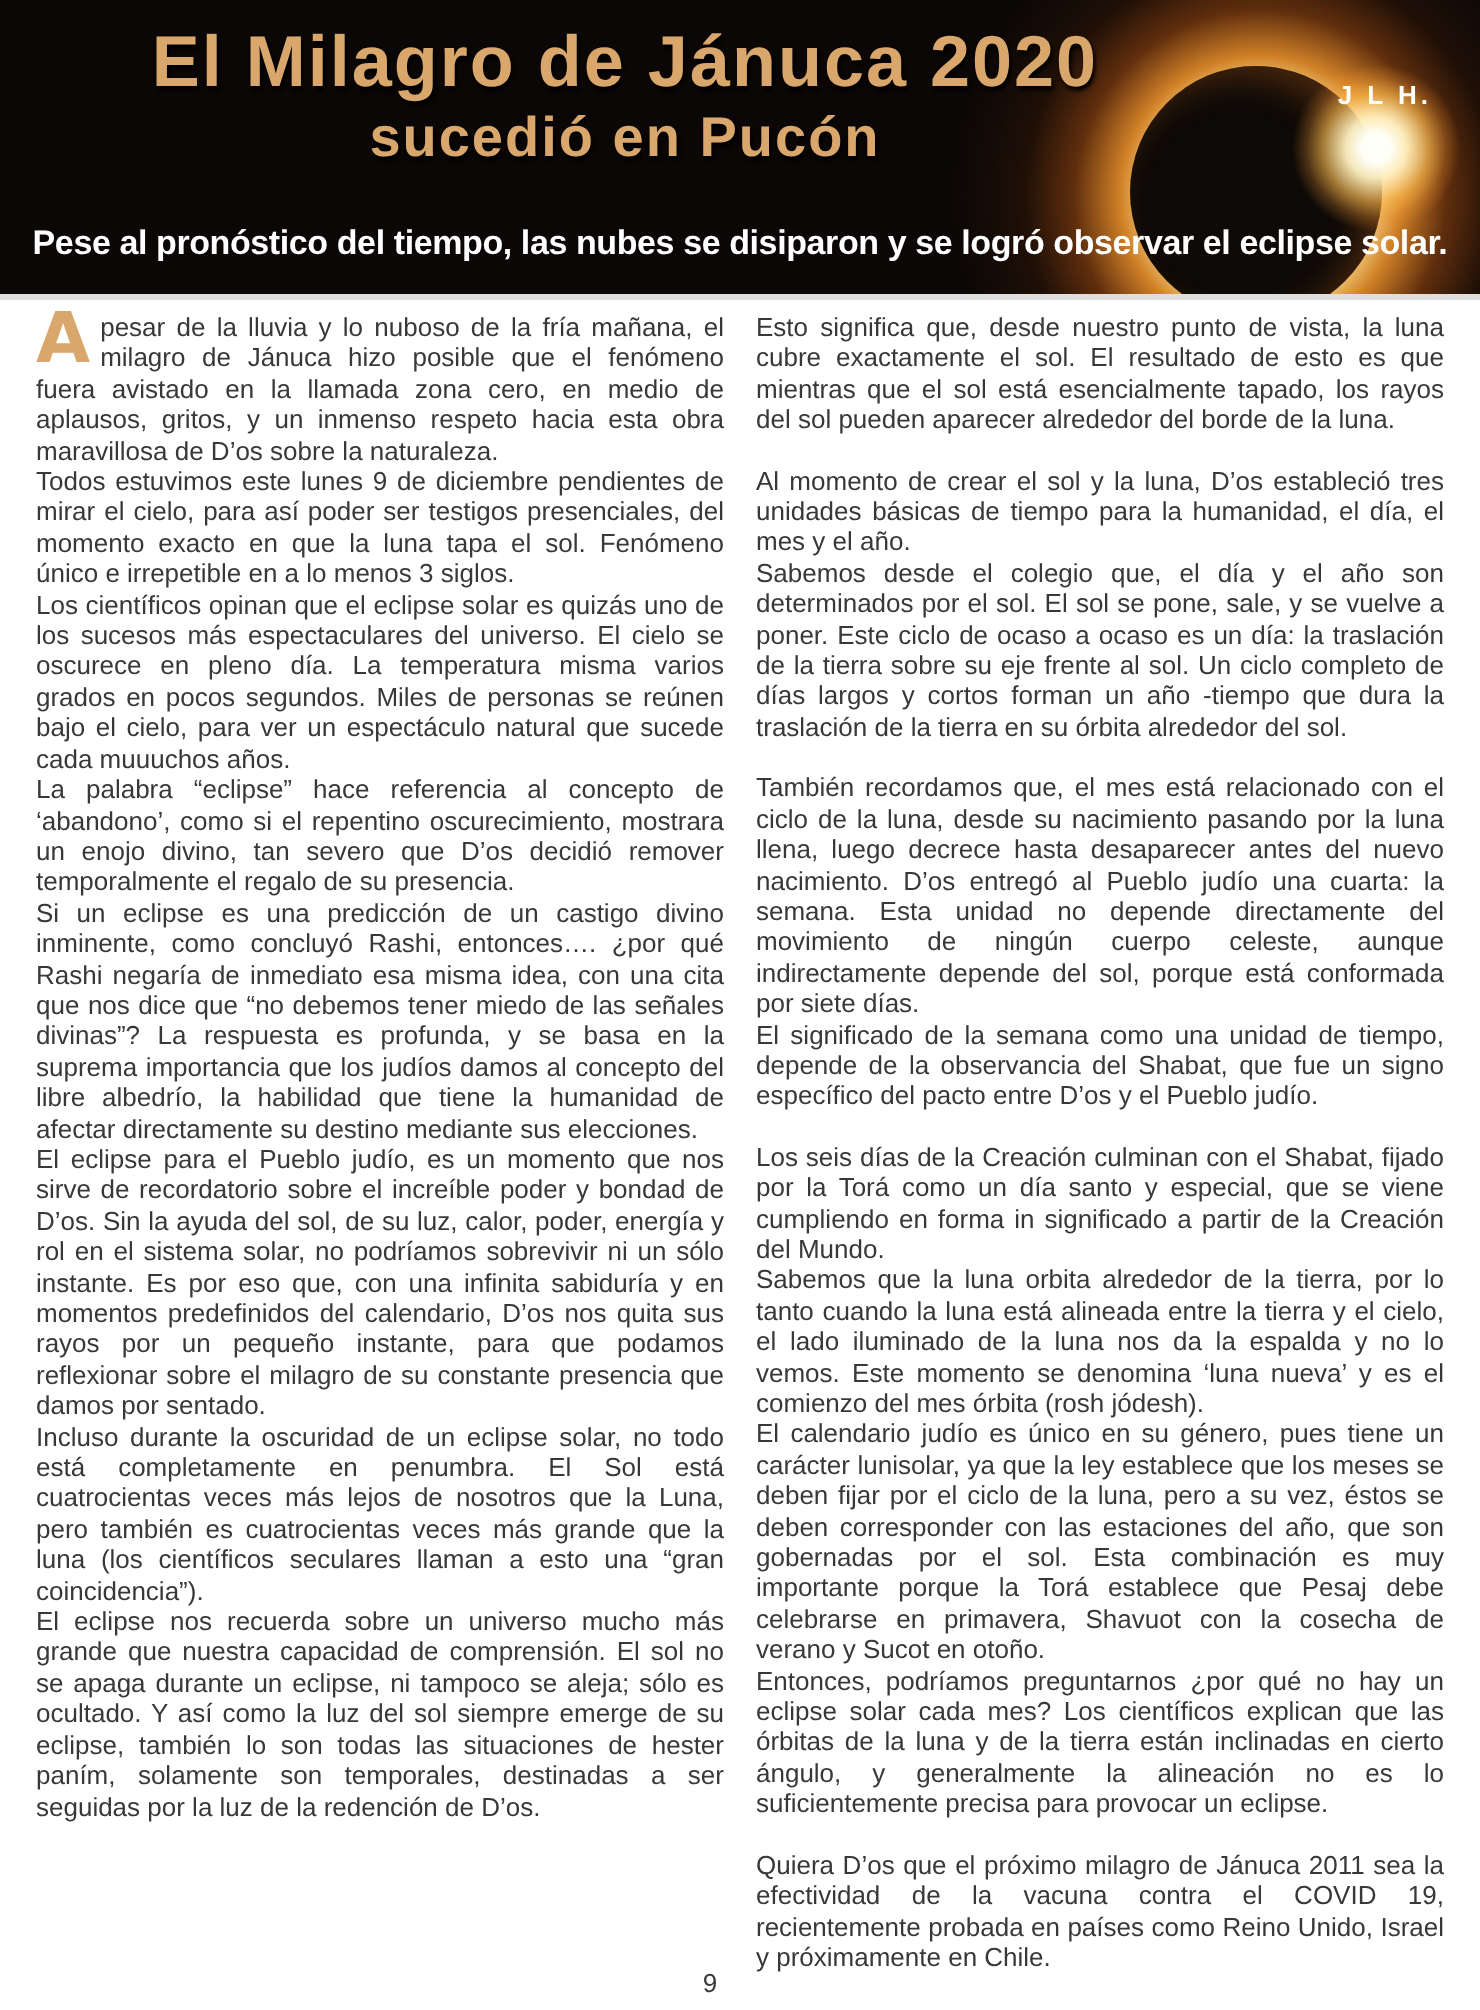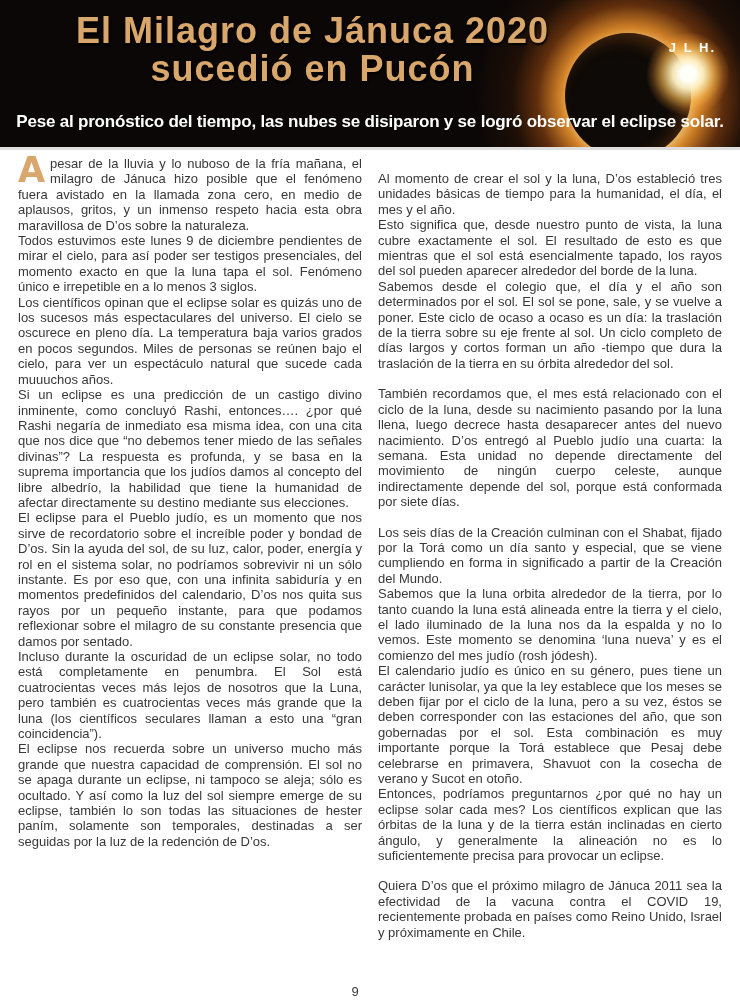--- a/index.html
+++ b/index.html
@@ -44,21 +44,21 @@
   .byline {
     position:absolute; top:40px; right:24px;
     color:#ffffff; font-size:13px; font-weight:bold; letter-spacing:2px;
   }
   .title-block {
     position:absolute; top:12px; left:0; width:625px; text-align:center;
     color:#d9a76b; font-weight:bold; letter-spacing:1px;
     text-shadow:1px 2px 2px #000000;
   }
   .title-line1 { font-size:36px; line-height:38px; }
-  .title-line2 { font-size:36px; line-height:38px; }
+  .title-line2 { font-size:28px; line-height:38px; }
   .subtitle {
     position:absolute; top:112px; left:0; width:740px; text-align:center;
     color:#ffffff; font-size:17px; font-weight:bold; letter-spacing:-0.2px;
     white-space:nowrap;
   }
 
   
   .body {
     position:absolute; top:156px; left:18px; width:705px;
     display:flex; gap:16px;
@@ -99,33 +99,35 @@
       <div class="title-line2">sucedió en Pucón</div>
     </div>
     <div class="subtitle">Pese al pronóstico del tiempo, las nubes se disiparon y se logró observar el eclipse solar.</div>
   </header>
   <div class="header-divider"></div>
 
   <main class="body">
     <div class="col">
         <p class="para"><span class="dropcap">A</span>pesar de la lluvia y lo nuboso de la fría mañana, el milagro de Jánuca hizo posible que el fenómeno fuera avistado en la llamada zona cero, en medio de aplausos, gritos, y un inmenso respeto hacia esta obra maravillosa de D’os sobre la naturaleza.</p>
         <p class="para">Todos estuvimos este lunes 9 de diciembre pendientes de mirar el cielo, para así poder ser testigos presenciales, del momento exacto en que la luna tapa el sol.  Fenómeno único e irrepetible en a lo menos 3 siglos.</p>
-        <p class="para">Los científicos opinan que el eclipse solar es quizás uno de los sucesos más espectaculares del universo.  El cielo se oscurece en pleno día.  La temperatura baja varios grados en pocos segundos.  Miles de personas se reúnen bajo el cielo, para ver un espectáculo natural que sucede cada muuuchos años.</p>
+        <p class="para">Los científicos opinan que el eclipse solar es quizás uno de los sucesos más espectaculares del universo.  El cielo se oscurece en pleno día.  La temperatura misma varios grados en pocos segundos.  Miles de personas se reúnen bajo el cielo, para ver un espectáculo natural que sucede cada muuuchos años.</p>
+        <p class="para">La palabra “eclipse” hace referencia al concepto de ‘abandono’, como si el repentino oscurecimiento, mostrara un enojo divino, tan severo que D’os decidió remover temporalmente el regalo de su presencia.</p>
         <p class="para">Si un eclipse es una predicción de un castigo divino inminente, como concluyó Rashi, entonces….  ¿por qué Rashi negaría de inmediato esa misma idea, con una cita que nos dice que “no debemos tener miedo de las señales divinas”?  La respuesta es profunda, y se basa en la suprema importancia que los judíos damos al concepto del libre albedrío, la habilidad que tiene la humanidad de afectar directamente su destino mediante sus elecciones.</p>
         <p class="para">El eclipse para el Pueblo judío, es un momento que nos sirve de recordatorio sobre el increíble poder y bondad de D’os.   Sin la ayuda del sol, de su luz, calor, poder, energía y rol en el sistema solar, no podríamos sobrevivir ni un sólo instante.  Es por eso que, con una infinita sabiduría y en momentos predefinidos del calendario, D’os nos quita sus rayos por un pequeño instante, para que podamos reflexionar sobre el milagro de su constante presencia que damos por sentado.</p>
         <p class="para">Incluso durante la oscuridad de un eclipse solar, no todo está completamente en penumbra. El Sol está cuatrocientas veces más lejos de nosotros que la Luna, pero también es cuatrocientas veces más grande que la luna (los científicos seculares llaman a esto una “gran coincidencia”).</p>
         <p class="para">El eclipse nos recuerda sobre un universo mucho más grande que nuestra capacidad de comprensión. El sol no se apaga durante un eclipse, ni tampoco se aleja; sólo es ocultado. Y así como la luz del sol siempre emerge de su eclipse, también lo son todas las situaciones de hester paním, solamente son temporales, destinadas a ser seguidas por la luz de la redención de D’os.</p>
       </div>
     <div class="col">
+        <p class="para">Esto significa que, desde nuestro punto de vista, la luna cubre exactamente el sol.  El resultado de esto es que mientras que el sol está esencialmente tapado, los rayos del sol pueden aparecer alrededor del borde de la luna.</p>
         <p class="para gap">Al momento de crear el sol y la luna, D’os estableció tres unidades básicas de tiempo para la humanidad, el día, el mes y el año.</p>
-        <p class="para">Esto significa que, desde nuestro punto de vista, la luna cubre exactamente el sol.  El resultado de esto es que mientras que el sol está esencialmente tapado, los rayos del sol pueden aparecer alrededor del borde de la luna.</p>
         <p class="para">Sabemos desde el colegio que, el día y el año son determinados por el sol.   El sol se pone, sale, y se vuelve a poner. Este ciclo de ocaso a ocaso es un día: la traslación de la tierra sobre su eje frente al sol.  Un ciclo completo de días largos y cortos forman un año -tiempo que dura la traslación de la tierra en su órbita alrededor del sol.</p>
         <p class="para gap">También recordamos que, el mes está relacionado con el ciclo de la luna, desde su nacimiento pasando por la luna llena, luego decrece hasta desaparecer antes del nuevo nacimiento.  D’os entregó al Pueblo judío una cuarta: la semana. Esta unidad no depende directamente del movimiento de ningún cuerpo celeste, aunque indirectamente depende del sol, porque está conformada por siete días.</p>
+        <p class="para">El significado de la semana como una unidad de tiempo, depende de la observancia del Shabat, que fue un signo específico del pacto entre D’os y el Pueblo judío.</p>
         <p class="para gap">Los seis días de la Creación culminan con el Shabat, fijado por la Torá como un día santo y especial, que se viene cumpliendo en forma in significado a partir de la Creación del Mundo.</p>
-        <p class="para">Sabemos que la luna orbita alrededor de la tierra, por lo tanto cuando la luna está alineada entre la tierra y el cielo, el lado iluminado de la luna nos da la espalda y no lo vemos. Este momento se denomina ‘luna nueva’ y es el comienzo del mes judío (rosh jódesh).</p>
+        <p class="para">Sabemos que la luna orbita alrededor de la tierra, por lo tanto cuando la luna está alineada entre la tierra y el cielo, el lado iluminado de la luna nos da la espalda y no lo vemos. Este momento se denomina ‘luna nueva’ y es el comienzo del mes órbita (rosh jódesh).</p>
         <p class="para">El calendario judío es único en su género, pues tiene un carácter lunisolar, ya que la ley establece que los meses se deben fijar por el ciclo de la luna, pero a su vez, éstos se deben corresponder con las estaciones del año, que son gobernadas por el sol.    Esta combinación es muy importante porque la Torá establece que Pesaj debe celebrarse en primavera, Shavuot con la cosecha de verano y Sucot en otoño.</p>
         <p class="para">Entonces, podríamos preguntarnos ¿por qué no hay un eclipse solar cada mes? Los científicos explican que las órbitas de la luna y de la tierra están inclinadas en cierto ángulo, y generalmente la alineación no es lo suficientemente precisa para provocar un eclipse.</p>
         <p class="para gap">Quiera D’os que el próximo milagro de Jánuca 2011 sea la efectividad de la vacuna contra el COVID 19, recientemente probada en países como Reino Unido, Israel y próximamente en Chile.</p>
       </div>
   </main>
 
   <div class="pagenum">9</div>
 
 </div>
 

